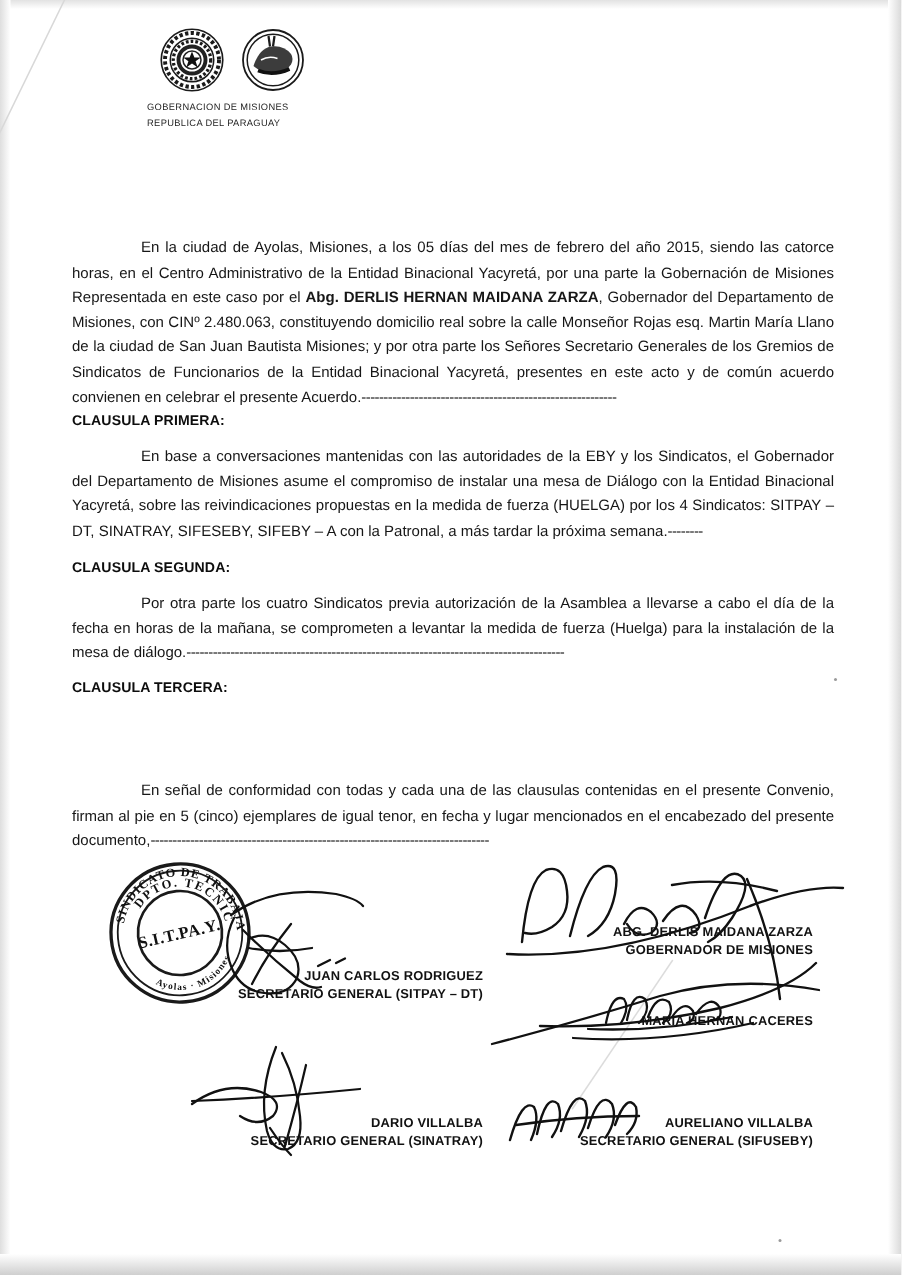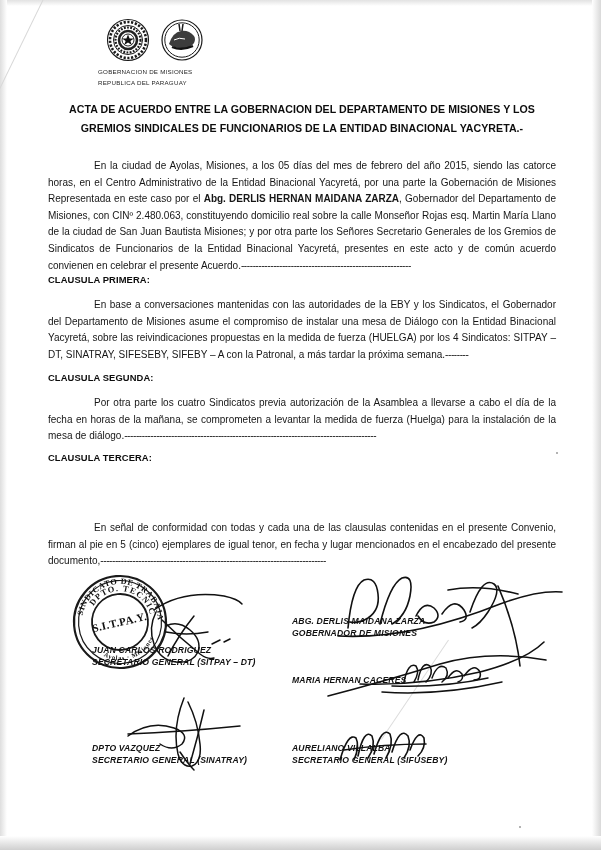--- a/index.html
+++ b/index.html
@@ -103,21 +103,21 @@
     left: 48px;
     font-size: 9.4px;
     font-weight: bold;
     color: #0d0d0d;
     letter-spacing: .1px;
   }
   b.nm { font-weight: bold; }
   .dots { letter-spacing: -0.4px; }
 
   
-  .sig-block { position: absolute; text-align: left; font-style: italic; }
+  .sig-block { position: absolute; text-align: right; }
   .sig-name  { font-size: 8.6px; font-weight: bold; color: #111; letter-spacing: .15px; line-height: 12px; }
   .sig-role  { font-size: 8.6px; font-weight: bold; color: #111; letter-spacing: .15px; line-height: 12px; }
 
   .sigdraw { position: absolute; pointer-events: none; }
 
   
   .stamp {
     position: absolute;
     left: 70px; top: 572px;
     width: 100px; height: 100px;
@@ -169,24 +169,20 @@
         </svg>
       </span>
     </div>
 
     <div class="org-lines">
       <div>GOBERNACION DE MISIONES</div>
       <div>REPUBLICA DEL PARAGUAY</div>
     </div>
   </div>
 
-  <div class="doc-title">
-    <div>ACTA DE ACUERDO ENTRE LA GOBERNACION DEL DEPARTAMENTO DE MISIONES Y LOS</div>
-    <div>GREMIOS SINDICALES DE FUNCIONARIOS DE LA ENTIDAD BINACIONAL YACYRETA.-</div>
-  </div>
 
   <div class="body-block" style="top:158px;">
     <p class="indent">
       <span>En la ciudad de Ayolas, Misiones, a los 05 días del mes de febrero del año 2015, siendo las catorce horas, en el Centro Administrativo de la Entidad Binacional Yacyretá, por una parte la Gobernación de Misiones Representada en este caso por el </span><b class="nm">Abg. DERLIS HERNAN MAIDANA ZARZA</b><span>, Gobernador del Departamento de Misiones, con CINº 2.480.063, constituyendo domicilio real sobre la calle Monseñor Rojas esq. Martin María Llano de la ciudad de San Juan Bautista Misiones; y por otra parte los Señores Secretario Generales de los Gremios de Sindicatos de Funcionarios de la Entidad Binacional Yacyretá, presentes en este acto y de común acuerdo convienen en celebrar el presente Acuerdo.</span><span class="dots">----------------------------------------------------------</span>
     </p>
   </div>
 
   <div class="clause-head" style="top:274px;">CLAUSULA PRIMERA:</div>
   <div class="body-block" style="top:297px;">
     <p class="indent">
@@ -299,21 +295,21 @@
   <div class="sig-block" style="left:292px; top:615px; width:250px;">
     <div class="sig-name">ABG. DERLIS MAIDANA ZARZA</div>
     <div class="sig-role">GOBERNADOR DE MISIONES</div>
   </div>
 
   <div class="sig-block" style="left:292px; top:674px; width:250px;">
     <div class="sig-name">MARIA HERNAN CACERES</div>
   </div>
 
   <div class="sig-block" style="left:92px; top:742px; width:230px;">
-    <div class="sig-name">DPTO VAZQUEZ</div>
+    <div class="sig-name">DARIO VILLALBA</div>
     <div class="sig-role">SECRETARIO GENERAL (SINATRAY)</div>
   </div>
 
   <div class="sig-block" style="left:292px; top:742px; width:250px;">
     <div class="sig-name">AURELIANO VILLALBA</div>
     <div class="sig-role">SECRETARIO GENERAL (SIFUSEBY)</div>
   </div>
 
 </div>
 

